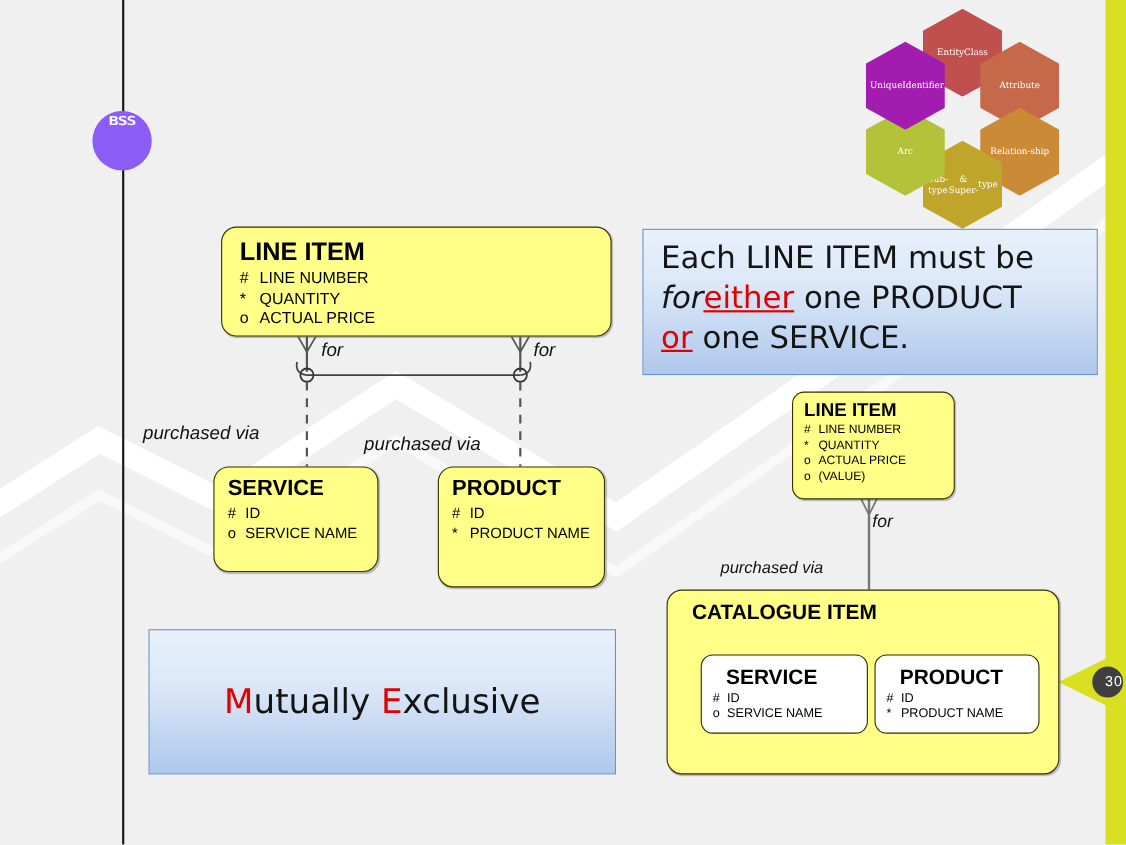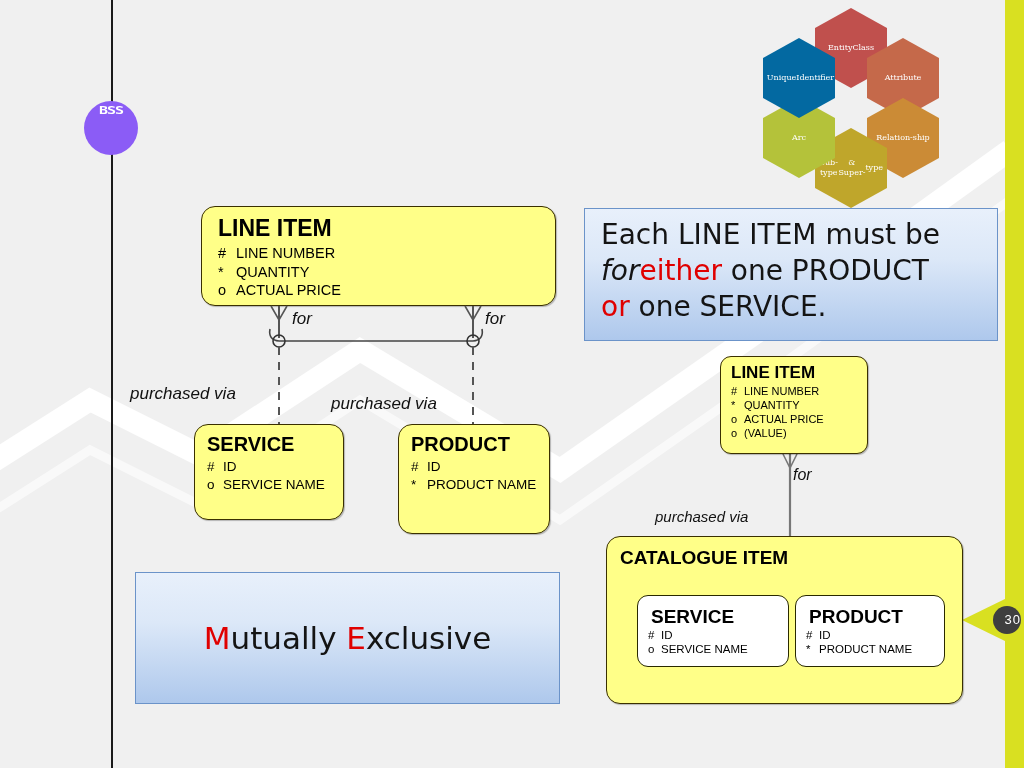--- a/index.html
+++ b/index.html
@@ -98,21 +98,21 @@
     font-size: 44px;
     color: #1a1a1a;
     font-family: "DejaVu Sans", "Liberation Sans", sans-serif;
     white-space: nowrap;
     letter-spacing: 0px;
   }
 
   
   .hex-wrap {
     position: absolute;
-    left: 712px;
+    left: 736px;
     top: 6px;
     width: 220px;
     height: 196px;
   }
   .hex {
     position: absolute;
     width: 72px;
     height: 80px;
     clip-path: polygon(50% 0%, 100% 25%, 100% 75%, 50% 100%, 0% 75%, 0% 25%);
     display: flex;
@@ -180,21 +180,21 @@
   #ent-product-left .attr-mark { width: 16px; }
 
   
   #ent-lineitem-right { left: 720px; top: 356px; width: 148px; height: 98px; border-radius: 11px; }
   #ent-lineitem-right .ent-title { font-size: 17px; margin: 6px 0 1px 10px; }
   #ent-lineitem-right .attrs { font-size: 11px; margin-left: 10px; line-height: 14px; }
   #ent-lineitem-right .attr-mark { width: 13px; }
 
   
   #ent-catalogue { left: 606px; top: 536px; width: 357px; height: 168px; }
-  #ent-catalogue .ent-title { font-size: 19px; margin: 10px 0 0 13px; }
+  #ent-catalogue .ent-title { font-size: 19px; margin: 10px 0 0 22px; }
   .subent {
     position: absolute;
     background: #ffffff;
     border: 1.5px solid #2a2a00;
     border-radius: 11px;
     box-sizing: border-box;
   }
   #sub-service { left: 30px; top: 58px; width: 152px; height: 72px; }
   #sub-product { left: 188px; top: 58px; width: 150px; height: 72px; }
   .subent .ent-title { font-size: 16px; margin: 6px 0 1px 10px; }
@@ -210,21 +210,21 @@
   }
   #callout-rule {
     left: 584px; top: 208px; width: 414px; height: 133px;
     padding: 8px 12px 0 16px;
     font-size: 28px;
     line-height: 36px;
     color: #141414;
     font-family: "DejaVu Sans", "Liberation Sans", sans-serif;
   }
   #callout-rule .ital { font-style: italic; }
-  #callout-rule .redu { color: #e00000; }
+  #callout-rule .redu { color: #e00000; text-decoration: underline; }
 
   #callout-mece {
     left: 135px; top: 572px; width: 425px; height: 132px;
     display: flex;
     flex-direction: column;
     align-items: center;
     justify-content: center;
     font-size: 31px;
     line-height: 47px;
     color: #141414;
@@ -279,21 +279,21 @@
         <div>ship</div>
       </div>
     <div class="hex" id="hex-sub" style="left: 103px; top: 122px; background: rgb(191, 166, 43);">
         <div>Sub-type</div>
         <div>&amp; Super-</div>
         <div>type</div>
       </div>
     <div class="hex" id="hex-arc" style="left: 51px; top: 92px; background: rgb(180, 194, 58);">
         <div>Arc</div>
       </div>
-    <div class="hex" id="hex-uid" style="left: 51px; top: 32px; background: #0369a1; padding-left: 7px;">
+    <div class="hex" id="hex-uid" style="left: 51px; top: 32px; background: #a21caf; padding-left: 7px;">
         <div>Unique</div>
         <div>Identifier</div>
       </div>
   </div>
 
   <div class="ent" id="ent-lineitem-left">
     <div class="ent-title">LINE ITEM</div>
     <div class="attrs" id="attrs-li-left">
         <div class="attr-row">
           <span class="attr-mark">#</span>

